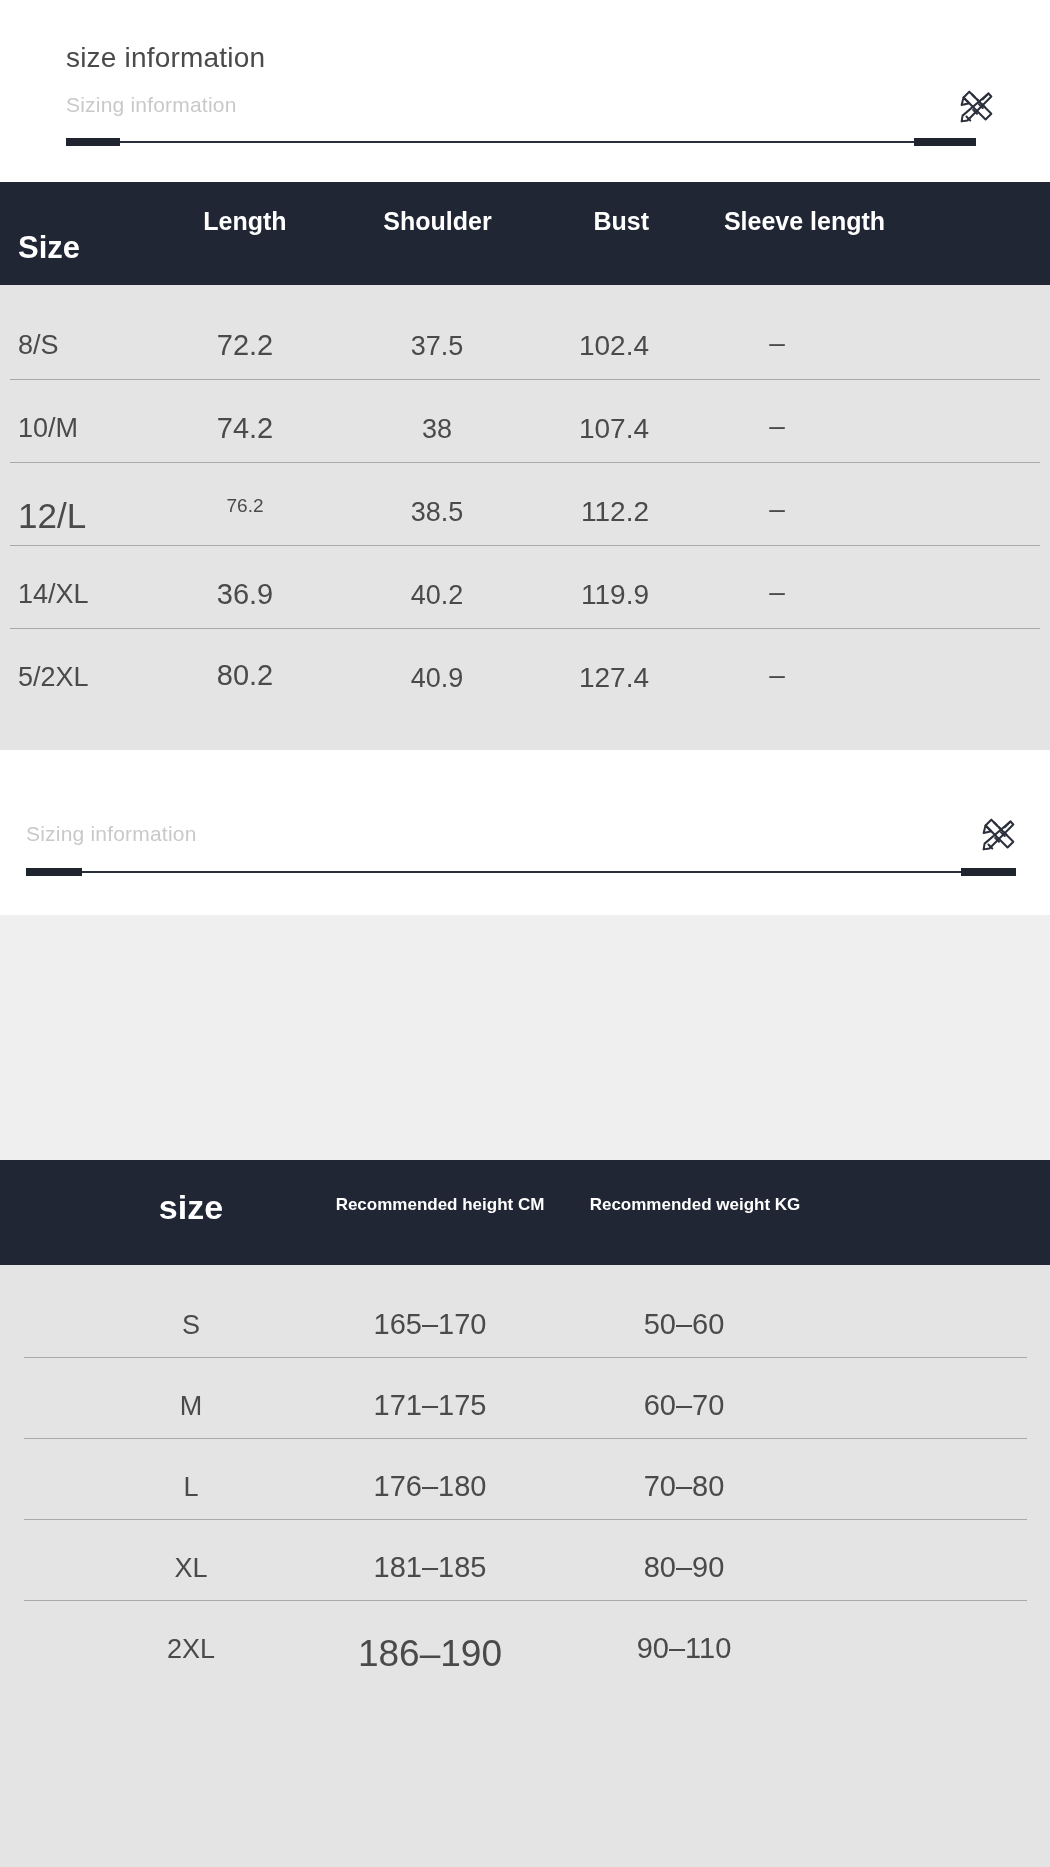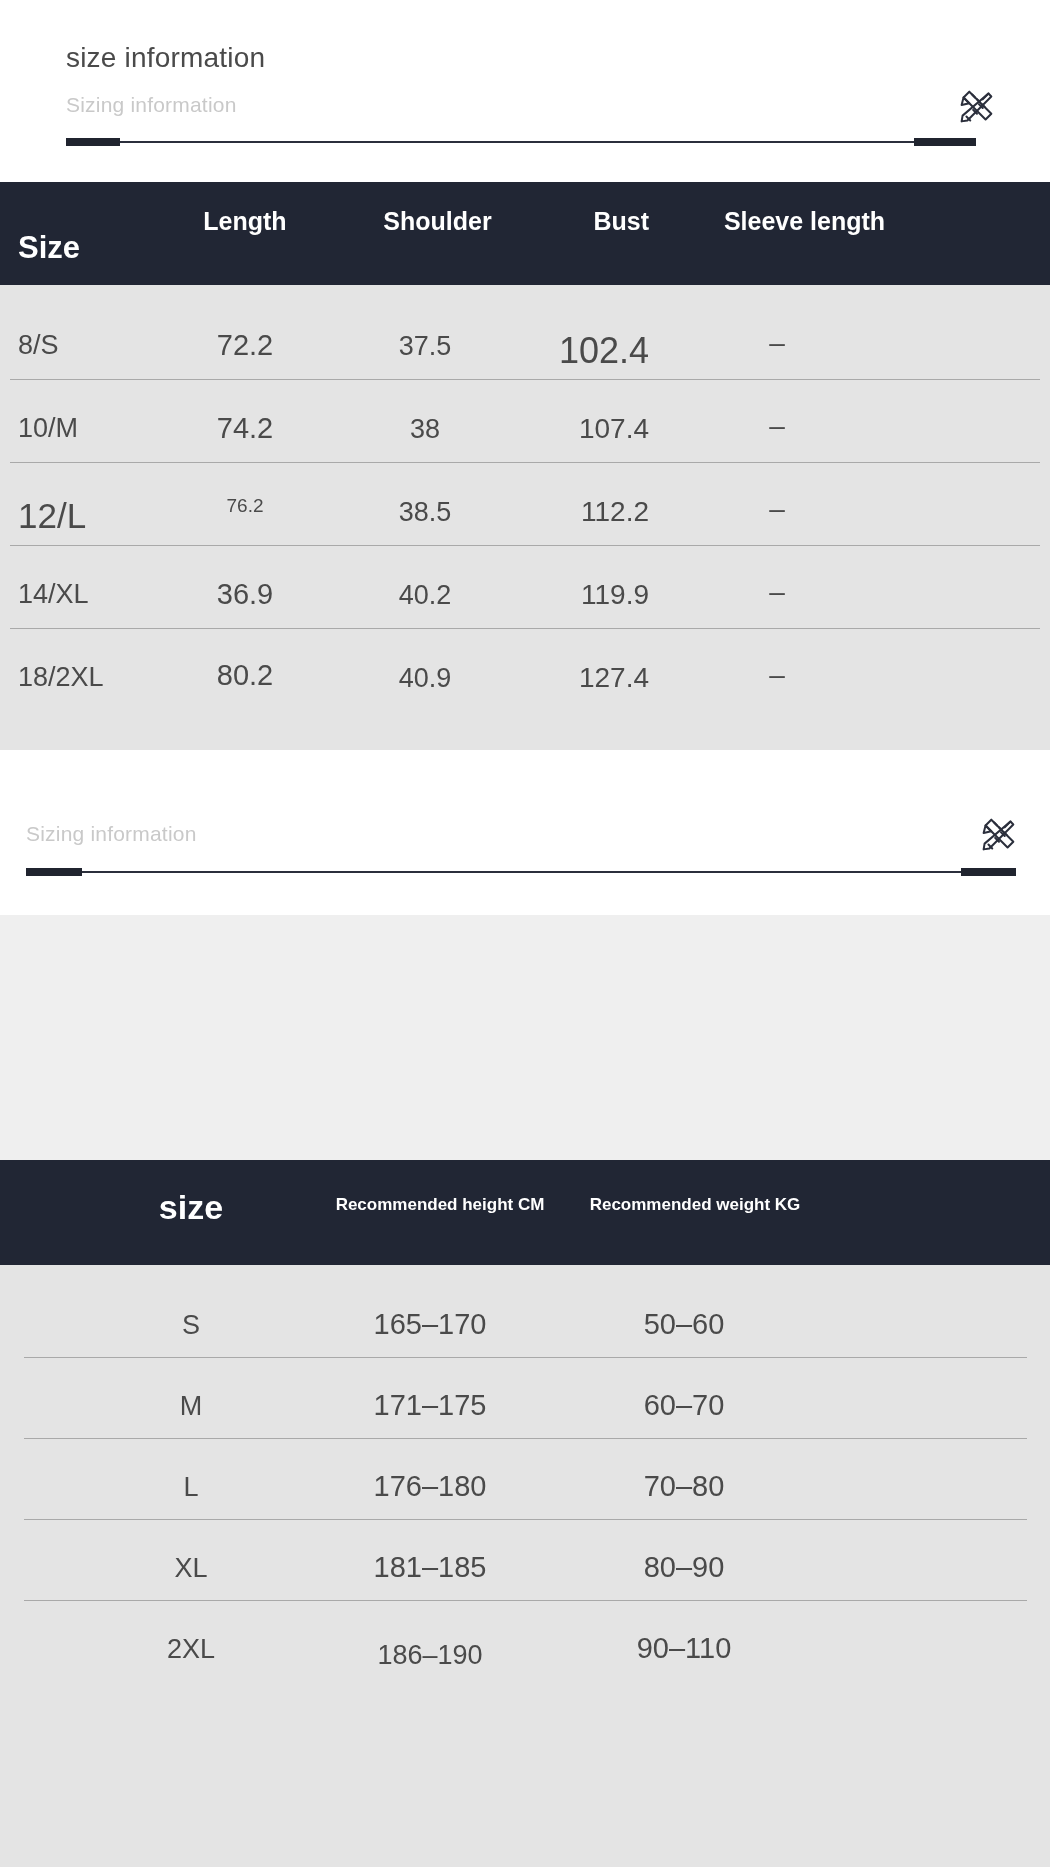--- a/index.html
+++ b/index.html
@@ -120,21 +120,21 @@
     left: 0;
     width: 1050px;
     background: #efefef;
   }
 
   
   #table1-head { top: 182px; height: 103px; }
   #table1-body { top: 285px; height: 465px; }
   .t1 .c-size  { left: 18px;  text-align: left; }
   .t1 .c-len   { left: 196px; width: 98px; text-align: center; }
-  .t1 .c-sho   { left: 376px; width: 98px; text-align: center; }
+  .t1 .c-sho   { left: 388px; width: 98px; text-align: center; }
   .t1 .c-bus   { left: 551px; width: 98px; text-align: right; }
   .t1 .c-sle   { left: 728px; width: 98px; text-align: center; }
 
   
   #table2-head { top: 1160px; height: 105px; }
   #table2-body { top: 1265px; height: 602px; }
   .t2 .c-size { left: 120px; width: 142px; text-align: center; }
   .t2 .c-hei  { left: 340px; width: 180px; text-align: center; }
   .t2 .c-wei  { left: 594px; width: 180px; text-align: center; }
 </style>
@@ -178,21 +178,21 @@
     <div class="h-cell c-bus" style="top:25px; font-size:25px;">Bust</div>
     <div class="h-cell c-sle" style="top:25px; font-size:25px; left:697px; width:215px; text-align:center;">Sleeve length</div>
   </div>
 
   <div class="tbl-body t1" id="table1-body">
 
     <div class="row" style="top:0; height:94px;">
       <div class="c c-size" style="top:45px; font-size:27px;">8/S</div>
       <div class="c c-len" style="top:44px; font-size:29px;">72.2</div>
       <div class="c c-sho" style="top:46px; font-size:27px;">37.5</div>
-      <div class="c c-bus" style="top:45px; font-size:36px;">102.4</div>
+      <div class="c c-bus" style="top:45px; font-size:28px;">102.4</div>
       <div class="c c-sle" style="top:42px; font-size:28px;">–</div>
     </div>
     <div class="rule" style="top:94px; left:10px; width:1030px;"></div>
 
     <div class="row" style="top:94px; height:83px;">
       <div class="c c-size" style="top:34px; font-size:27px;">10/M</div>
       <div class="c c-len" style="top:33px; font-size:29px;">74.2</div>
       <div class="c c-sho" style="top:35px; font-size:27px;">38</div>
       <div class="c c-bus" style="top:34px; font-size:28px;">107.4</div>
       <div class="c c-sle" style="top:31px; font-size:28px;">–</div>
@@ -211,21 +211,21 @@
     <div class="row" style="top:260px; height:83px;">
       <div class="c c-size" style="top:34px; font-size:27px;">14/XL</div>
       <div class="c c-len" style="top:33px; font-size:29px;">36.9</div>
       <div class="c c-sho" style="top:35px; font-size:27px;">40.2</div>
       <div class="c c-bus" style="top:34px; font-size:28px;">119.9</div>
       <div class="c c-sle" style="top:31px; font-size:28px;">–</div>
     </div>
     <div class="rule" style="top:343px; left:10px; width:1030px;"></div>
 
     <div class="row" style="top:343px; height:122px;">
-      <div class="c c-size" style="top:34px; font-size:27px;">18/2XL</div>
+      <div class="c c-size" style="top:34px; font-size:27px;">5/2XL</div>
       <div class="c c-len" style="top:31px; font-size:29px;">80.2</div>
       <div class="c c-sho" style="top:35px; font-size:27px;">40.9</div>
       <div class="c c-bus" style="top:34px; font-size:28px;">127.4</div>
       <div class="c c-sle" style="top:31px; font-size:28px;">–</div>
     </div>
   </div>
 
   <div class="section-card" style="top:750px; height:165px;">
     <div class="section-inner">
       <div class="sec-sub" style="left:26px; top:72px;">Sizing information</div>
@@ -286,18 +286,18 @@
 
     <div class="row" style="top:254px; height:81px;">
       <div class="c c-size" style="top:34px; font-size:27px;">XL</div>
       <div class="c c-hei" style="top:32px; font-size:29px;">181–185</div>
       <div class="c c-wei" style="top:32px; font-size:29px;">80–90</div>
     </div>
     <div class="rule" style="top:335px; left:24px; width:1003px;"></div>
 
     <div class="row" style="top:335px; height:267px;">
       <div class="c c-size" style="top:34px; font-size:27px;">2XL</div>
-      <div class="c c-hei" style="top:40px; font-size:27px;">186–190</div>
+      <div class="c c-hei" style="top:33px; font-size:37px;">186–190</div>
       <div class="c c-wei" style="top:32px; font-size:29px;">90–110</div>
     </div>
   </div>
 
 </div>
 
 </body></html>

